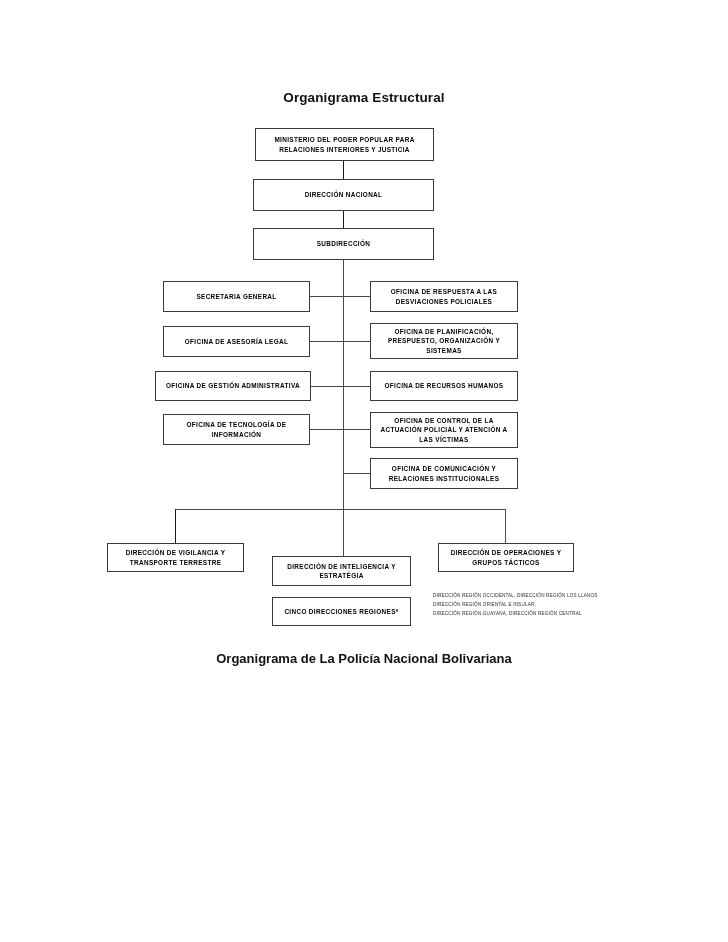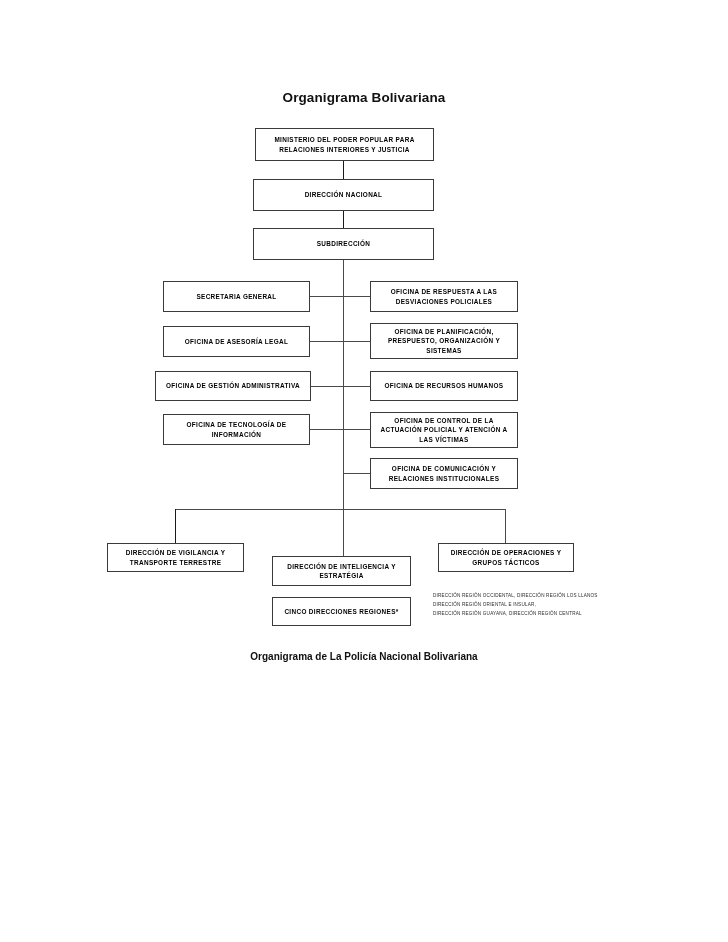--- a/index.html
+++ b/index.html
@@ -84,21 +84,21 @@
   }
   .regions-note div { white-space: nowrap; }
 
   
   .fig-caption {
     position: absolute;
     left: 0;
     top: 651px;
     width: 728px;
     text-align: center;
-    font-size: 10px;
+    font-size: 13px;
     font-weight: bold;
     color: #111111;
   }
   .source-line {
     position: absolute;
     left: 88px;
     top: 670px;
     width: 552px;
     font-size: 9.4px;
     line-height: 1.95;
@@ -106,21 +106,21 @@
     text-align: justify;
     word-spacing: 1.4px;
   }
   .source-line .tail { word-spacing: normal; }
 </style>
 </head>
 <body>
 
 <div id="page">
 
-  <div class="chart-title">Organigrama Bolivariana</div>
+  <div class="chart-title">Organigrama Estructural</div>
 
   <div class="node" style="left:255px; top:128px; width:179px; height:33px;">
     <span>MINISTERIO DEL PODER POPULAR PARA RELACIONES INTERIORES Y JUSTICIA</span>
   </div>
 
   <div class="vline dark" style="left:343px; top:161px; height:18px;"></div>
 
   <div class="node" style="left:253px; top:179px; width:181px; height:32px;">
     <span>DIRECCIÓN NACIONAL</span>
   </div>

